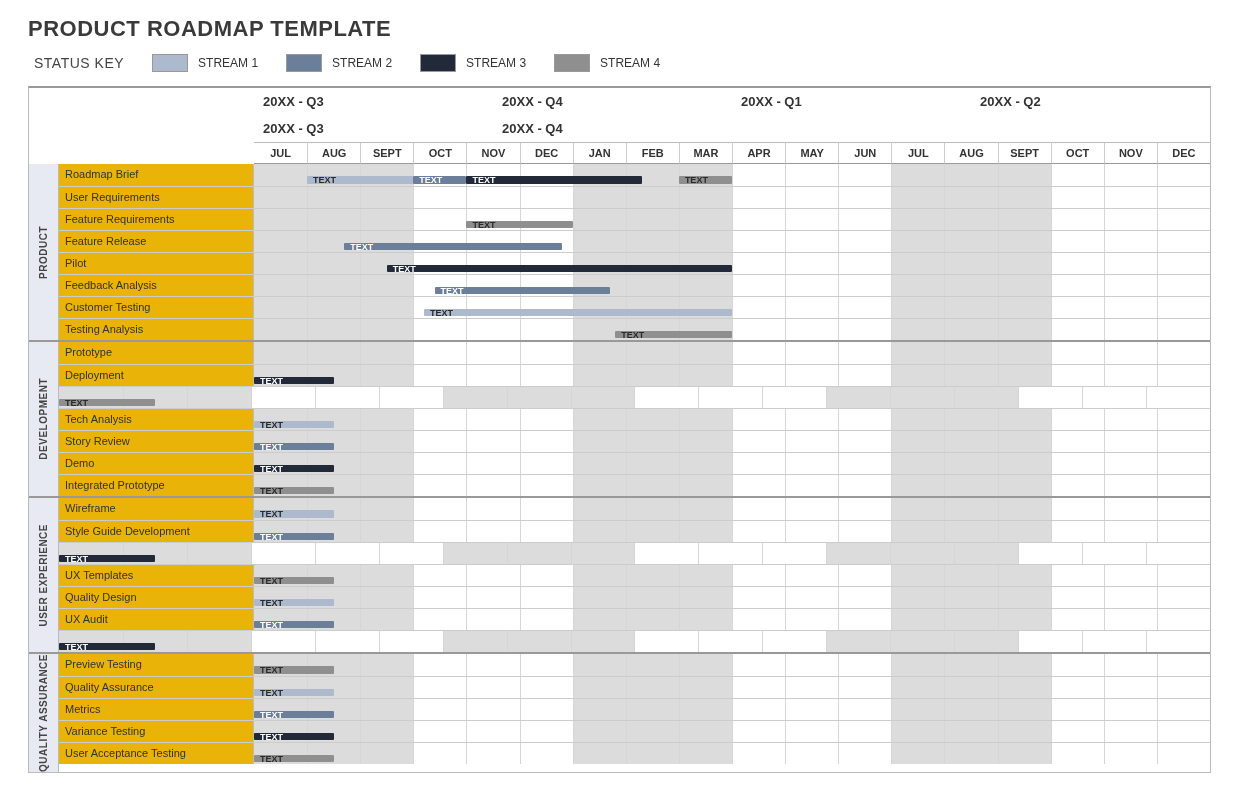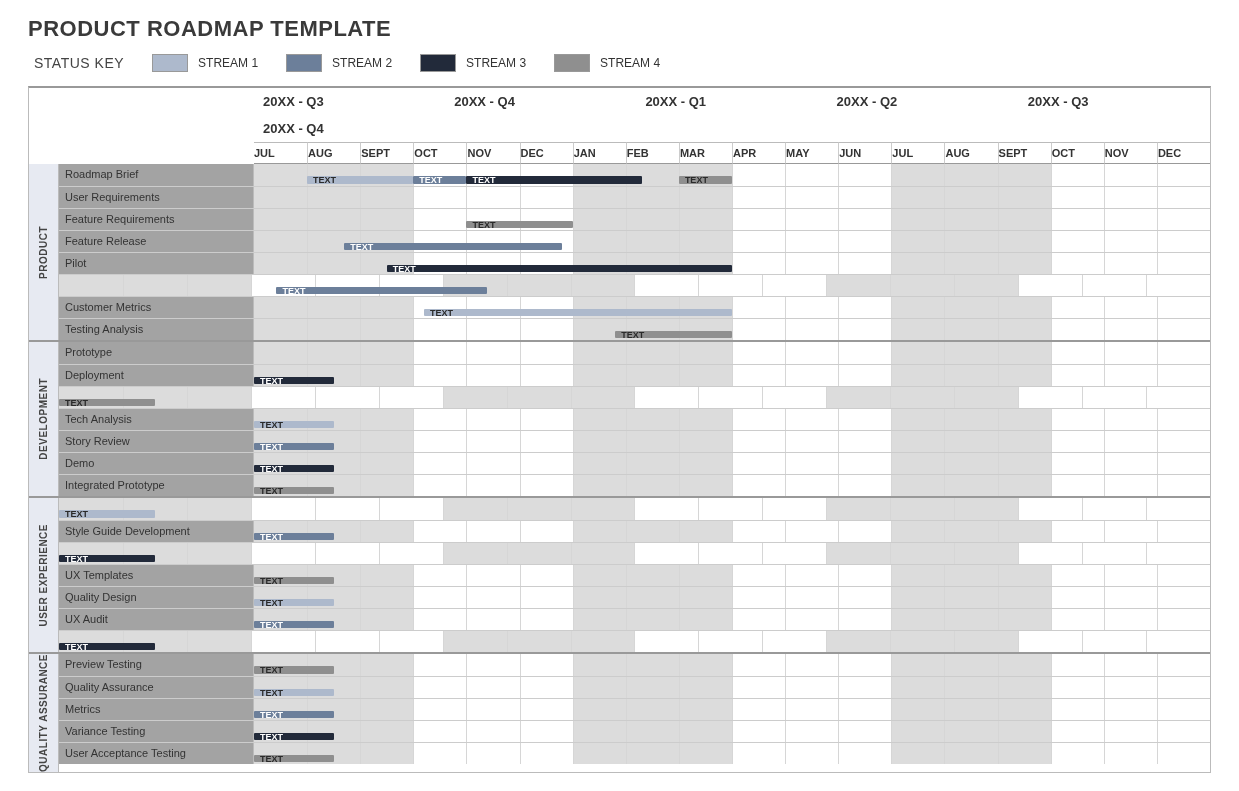--- a/index.html
+++ b/index.html
@@ -12,35 +12,35 @@
   .c1 { background: #adb9cc; }
   .c2 { background: #6c7f9a; }
   .c3 { background: #222a3a; }
   .c4 { background: #8f8f8f; }
 
   .roadmap { border: 1px solid #bbb; border-top: 2px solid #999; overflow: hidden; }
   .row { display: flex; }
   .side-spacer-top { width: 30px; flex: 0 0 30px; }
   .task-spacer-top { width: 195px; flex: 0 0 195px; }
 
-  .quarters { flex: 1; display: grid; grid-template-columns: repeat(5, 1fr); }
+  .quarters { flex: 1; display: grid; grid-template-columns: repeat(4, 1fr); }
   .quarter { font-size: 13px; font-weight: 600; color: #333; padding: 6px 8px; border-left: 1px solid transparent; }
   .months { flex: 1; display: grid; grid-template-columns: repeat(18, 1fr); }
-  .month { font-size: 11px; font-weight: 600; color: #333; padding: 4px 0; border-left: 1px solid #ccc; border-top: 1px solid #bbb; border-bottom: 1px solid #999; background:#fff; }
+  .month { font-size: 11px; font-weight: 600; color: #333; text-align: center; padding: 4px 0; border-left: 1px solid #ccc; border-top: 1px solid #bbb; border-bottom: 1px solid #999; background:#fff; }
   .month:first-child { border-left: none; }
 
   .group { display: flex; border-top: 2px solid #999; }
   .group:first-of-type { border-top: none; }
   .group-label { width: 30px; flex: 0 0 30px; background: #e7eaf2; border-right: 1px solid #bbb; display:flex; align-items:center; justify-content:center; position:relative; }
   .group-label span { writing-mode: vertical-rl; transform: rotate(180deg); font-size: 10px; font-weight: 600; letter-spacing: 0.5px; color: #444; }
   .tasks { flex: 1; display: flex; flex-direction: column; }
 
   .task-row { display: flex; height: 22px; border-top: 1px solid #ccc; }
   .tasks .task-row:first-child { border-top: none; }
-  .task-name { width: 195px; flex: 0 0 195px; font-size: 11px; padding: 4px 6px; background: #a3a3a3; border-right: 1px solid #bbb; white-space: nowrap; overflow: hidden; }
+  .task-name { width: 195px; flex: 0 0 195px; font-size: 11px; padding: 4px 6px; background: #eab308; border-right: 1px solid #bbb; white-space: nowrap; overflow: hidden; }
 
   .timeline { flex: 1; display: grid; grid-template-columns: repeat(18, 1fr); position: relative; }
   .cell { border-left: 1px solid #d6d6d6; background:#fff; }
   .cell:first-child { border-left: none; }
   .cell.shade { background: #dcdcdc; }
 
   .bar { position: absolute; top: 12px; bottom: 2px; font-size: 9px; font-weight: 600; color: #fff; display:flex; align-items:center; padding: 0 6px; border-radius: 1px; }
   .bar.c1 { color: #2a2a2a; }
   .bar.c4 { color: #2a2a2a; }
   .bar.c2 { color: #fff; }
@@ -232,20 +232,21 @@
               <div class="cell shade"></div>
               <div class="cell shade"></div>
               <div class="cell shade"></div>
               <div class="cell"></div>
               <div class="cell"></div>
               <div class="cell"></div>
               <div class="bar c3" style="left: 13.8889%; width: 36.1111%;">TEXT</div>
             </div>
           </div>
           <div class="task-row">
+            <div class="task-name">Feedback Analysis</div>
             <div class="timeline">
               <div class="cell shade"></div>
               <div class="cell shade"></div>
               <div class="cell shade"></div>
               <div class="cell"></div>
               <div class="cell"></div>
               <div class="cell"></div>
               <div class="cell shade"></div>
               <div class="cell shade"></div>
               <div class="cell shade"></div>
@@ -255,21 +256,21 @@
               <div class="cell shade"></div>
               <div class="cell shade"></div>
               <div class="cell shade"></div>
               <div class="cell"></div>
               <div class="cell"></div>
               <div class="cell"></div>
               <div class="bar c2" style="left: 18.8889%; width: 18.3333%;">TEXT</div>
             </div>
           </div>
           <div class="task-row">
-            <div class="task-name">Customer Metrics</div>
+            <div class="task-name">Customer Testing</div>
             <div class="timeline">
               <div class="cell shade"></div>
               <div class="cell shade"></div>
               <div class="cell shade"></div>
               <div class="cell"></div>
               <div class="cell"></div>
               <div class="cell"></div>
               <div class="cell shade"></div>
               <div class="cell shade"></div>
               <div class="cell shade"></div>
@@ -483,20 +484,21 @@
             </div>
           </div>
         </div>
       </div>
       <div class="group">
         <div class="group-label">
           <span>USER EXPERIENCE</span>
         </div>
         <div class="tasks">
           <div class="task-row">
+            <div class="task-name">Wireframe</div>
             <div class="timeline">
               <div class="cell shade"></div>
               <div class="cell shade"></div>
               <div class="cell shade"></div>
               <div class="cell"></div>
               <div class="cell"></div>
               <div class="cell"></div>
               <div class="cell shade"></div>
               <div class="cell shade"></div>
               <div class="cell shade"></div>

